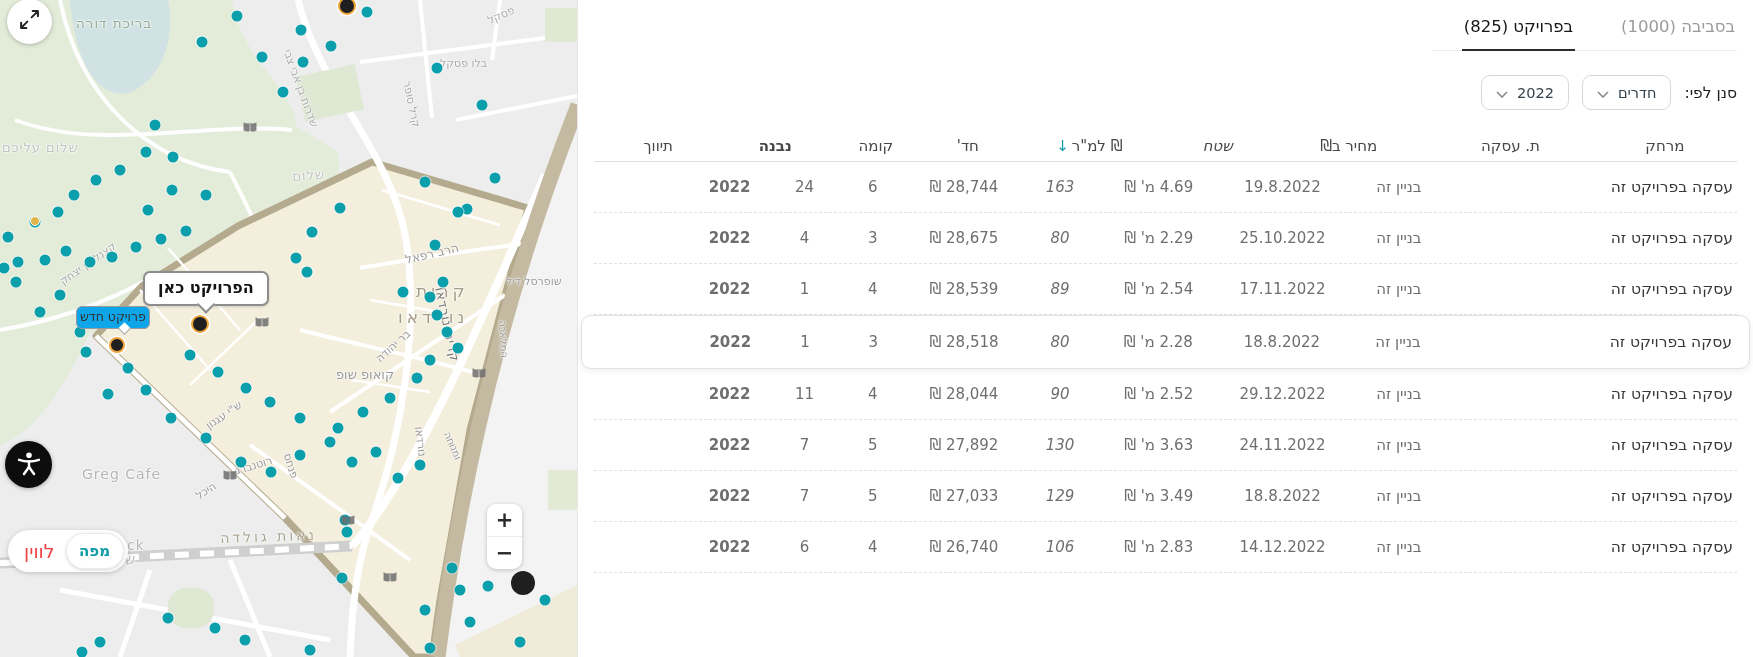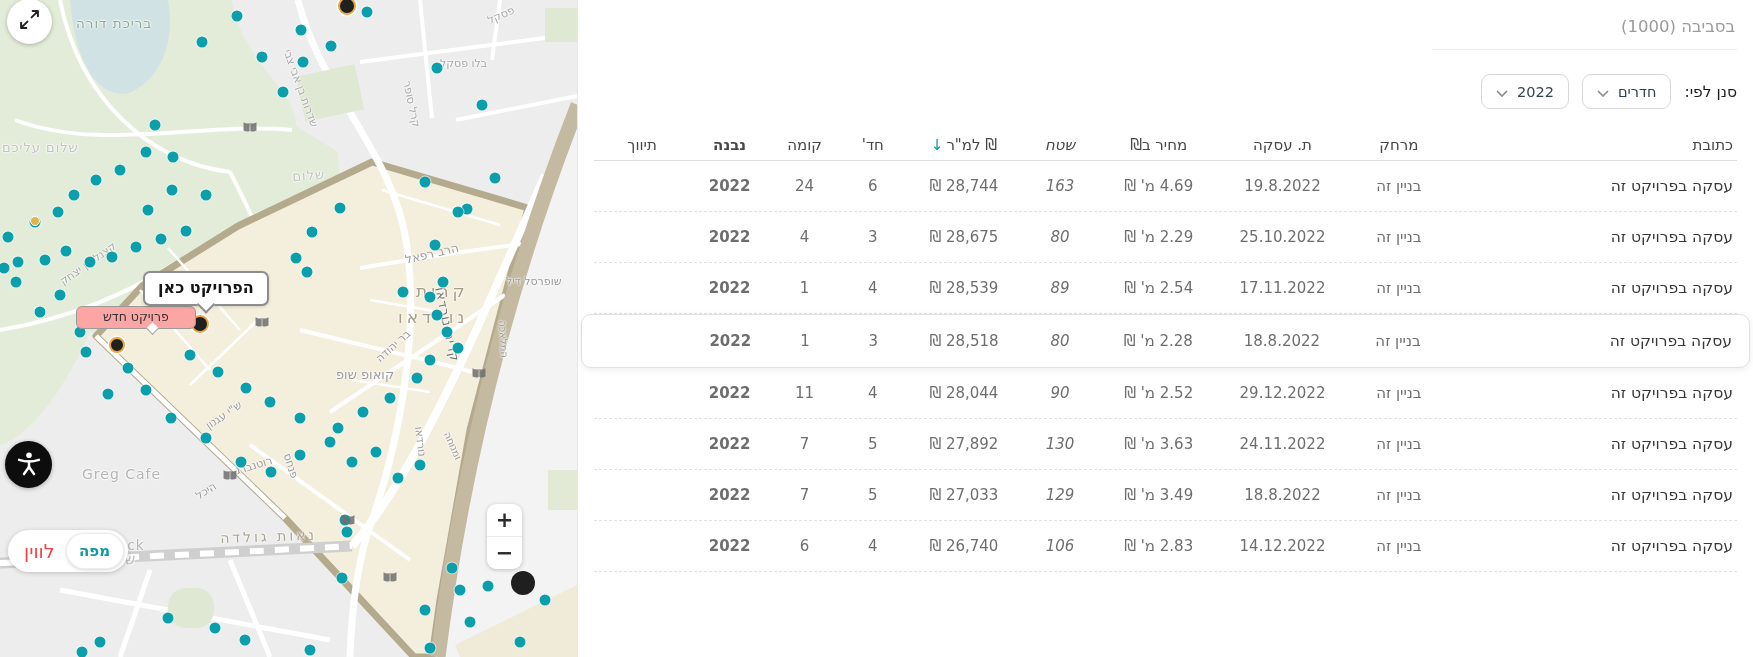--- a/index.html
+++ b/index.html
@@ -13,22 +13,22 @@
   .dot{position:absolute;width:11px;height:11px;border-radius:50%;background:#0b9fac;
        transform:translate(-50%,-50%);box-shadow:0 0 0 1px rgba(255,255,255,.55);}
   .ydot{position:absolute;width:8px;height:8px;border-radius:50%;background:#e0b64a;border:1px solid #fff;transform:translate(-50%,-50%);}
   .pmarker{position:absolute;border-radius:50%;background:#1f1f1f;transform:translate(-50%,-50%);}
   .pmarker.ring{border:2.5px solid #eda43b;box-shadow:0 0 0 1.5px #fff;}
   .book{position:absolute;transform:translate(-50%,-50%);opacity:.85;}
   .tooltip-main{position:absolute;left:143px;top:271px;background:#fff;border:2px solid #8d8d8d;border-radius:7px;
     padding:5px 13px 7px;font-size:16px;font-weight:bold;color:#141414;box-shadow:0 1px 3px rgba(0,0,0,.15);z-index:6;}
   .tooltip-main:after{content:"";position:absolute;bottom:-7px;left:50%;width:11px;height:11px;background:#fff;
     border-right:2px solid #8d8d8d;border-bottom:2px solid #8d8d8d;transform:translateX(-50%) rotate(45deg);}
-  .tooltip-sec{position:absolute;left:76px;top:306px;background:#fca5a5;border:1.5px solid #9a9a9a;border-radius:6px;
-    padding:2px 26px 4px;font-size:12.5px;color:#333;z-index:5;}
+  .tooltip-sec{position:absolute;left:76px;top:306px;background:#0ea5e9;border:1.5px solid #9a9a9a;border-radius:6px;
+    padding:2px 3px 4px;font-size:12.5px;color:#333;z-index:5;}
   .tooltip-sec:after{content:"";position:absolute;bottom:-5px;left:60%;width:8px;height:8px;background:#fff;
     border-right:1.5px solid #9a9a9a;border-bottom:1.5px solid #9a9a9a;transform:rotate(45deg);}
   .btn-expand{position:absolute;left:7px;top:-1px;width:45px;height:45px;border-radius:50%;background:#fff;
     box-shadow:0 1px 4px rgba(0,0,0,.25);display:flex;align-items:center;justify-content:center;cursor:pointer;z-index:7;}
   .btn-a11y{position:absolute;left:5px;top:441px;width:47px;height:47px;border-radius:50%;background:#0d0d0d;
     display:flex;align-items:center;justify-content:center;box-shadow:0 1px 4px rgba(0,0,0,.3);cursor:pointer;z-index:7;}
   .layer-toggle{position:absolute;left:8px;top:530px;height:42px;background:#fff;border-radius:21px;
     box-shadow:0 1px 5px rgba(0,0,0,.2);display:flex;flex-direction:row;align-items:center;padding:0 5px 0 16px;gap:12px;z-index:7;}
   .layer-toggle .sat{color:#ef4444;font-size:19px;cursor:pointer;}
   .layer-toggle .mapsel{width:56px;height:34px;border-radius:17px;background:#fff;box-shadow:0 0 0 1px #ededed,0 1px 4px rgba(0,0,0,.25);
@@ -297,20 +297,21 @@
 
   <div class="zoomctl">
     <div class="zin">+</div>
     <div class="zout">−</div>
   </div>
 </div>
 
 <div class="panel">
   <div class="tabs">
     <div class="tab">בסביבה (1000)</div>
+    <div class="tab active">בפרויקט (825)</div>
   </div>
 
   <div class="filters">
     <span class="flabel">סנן לפי:</span>
     <div class="fbtn">
       <span>חדרים</span>
       <span>
         <svg width="12" height="7" viewBox="0 0 12 7">
             <path d="M1 1l5 5 5-5" stroke="#8a8a8a" stroke-width="1.6" fill="none"></path>
           </svg>
@@ -321,21 +322,20 @@
       <span>
         <svg width="12" height="7" viewBox="0 0 12 7">
             <path d="M1 1l5 5 5-5" stroke="#8a8a8a" stroke-width="1.6" fill="none"></path>
           </svg>
       </span>
     </div>
   </div>
 
   <div class="tbl">
     <div class="hrow">
-      <div class="hcell c-address">כתובת</div>
       <div class="hcell c-distance">מרחק</div>
       <div class="hcell c-date">ת. עסקה</div>
       <div class="hcell c-price">מחיר ב₪</div>
       <div class="hcell c-area">שטח</div>
       <div class="hcell c-per_sqm">
         <span>₪ למ"ר</span><span class="sorticon">↓</span>
       </div>
       <div class="hcell c-rooms">חד'</div>
       <div class="hcell c-floor">קומה</div>
       <div class="hcell c-built">נבנה</div>

